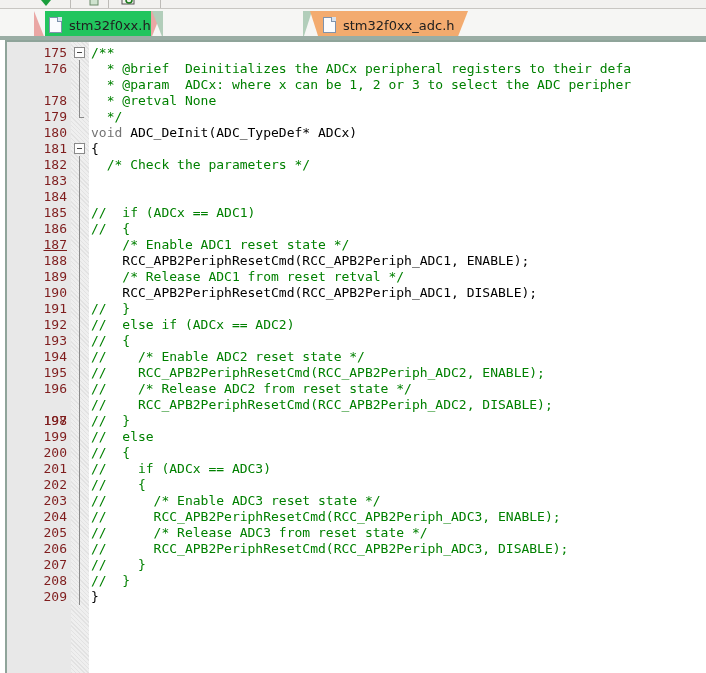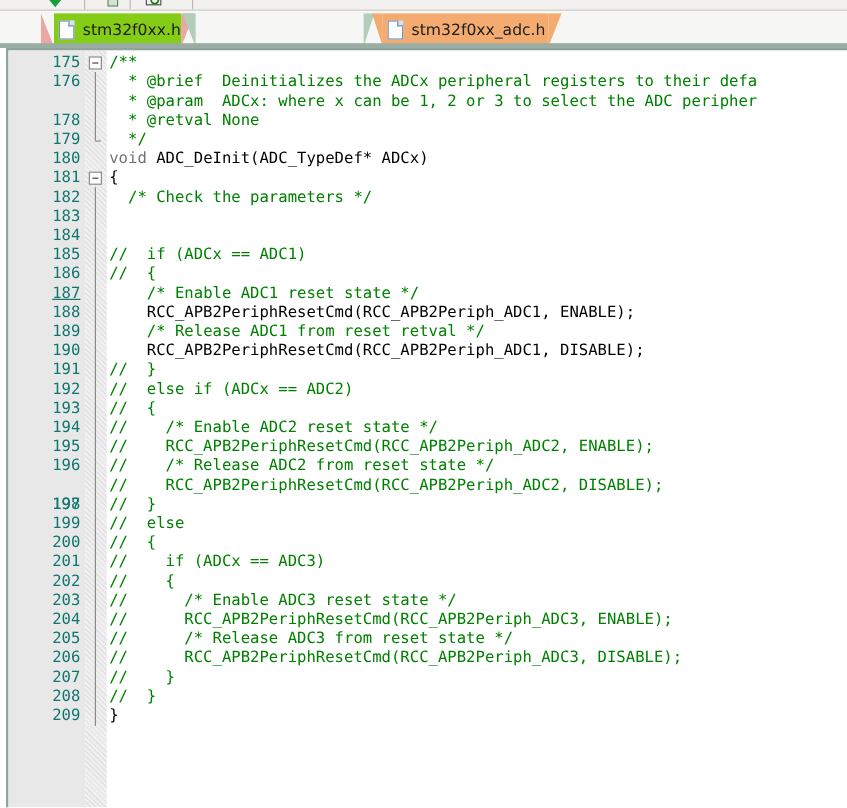--- a/index.html
+++ b/index.html
@@ -91,21 +91,21 @@
     display: flex;
     align-items: center;
     padding-left: 4px;
   }
   .tab-label { margin-left: 7px; }
 
   .tab-inactive-1 { left: 34px;  width: 128px; }
   .tab-active     { left: 152px; width: 160px; }
   .tab-inactive-2 { left: 310px; width: 158px; }
 
-  .tab-inactive-1 .tab-body { background: #84cc16; left: 11px; right: 11px; }
+  .tab-inactive-1 .tab-body { background: #22c55e; left: 11px; right: 11px; }
   .tab-active     .tab-body { background: #b2ceba; left: 11px; right: 9px; }
   .tab-inactive-2 .tab-body { background: #f3ab6f; left: 9px;  right: 11px; }
 
   .tab-inactive-1 .tab-slant-l { border-width: 28px 0 0 11px; border-color: transparent transparent transparent transparent; border-bottom-color: #eaa7a4; border-width: 0 11px 28px 0; }
   .tab-inactive-1 .tab-slant-r { border-width: 28px 11px 0 0; border-color: #eaa7a4 transparent transparent transparent; }
 
   .tab-active .tab-slant-l { border-width: 0 11px 28px 0; border-color: transparent #b2ceba transparent transparent; }
   .tab-active .tab-slant-r { border-width: 28px 9px 0 0;  border-color: #b2ceba transparent transparent transparent; }
 
   .tab-inactive-2 .tab-slant-l { border-width: 0 9px 28px 0;  border-color: transparent #f3ab6f transparent transparent; }
@@ -183,21 +183,21 @@
     left: 0;
     height: 16px;
     line-height: 16px;
     white-space: pre;
     font-family: "DejaVu Sans Mono", monospace;
     font-size: 13px;
   }
   .lnum {
     width: 60px;
     text-align: right;
-    color: #0f766e;
+    color: #7f1d1d;
     font-family: "DejaVu Sans Mono", monospace;
     font-size: 13px;
   }
   .codeline {
     left: 2px;
     color: #000000;
   }
   .cm { color: #008000; }
   .kw { color: #737373; font-weight: normal; }
 

